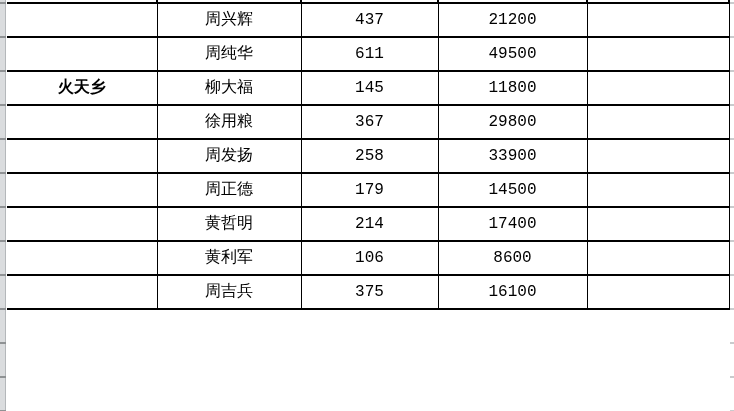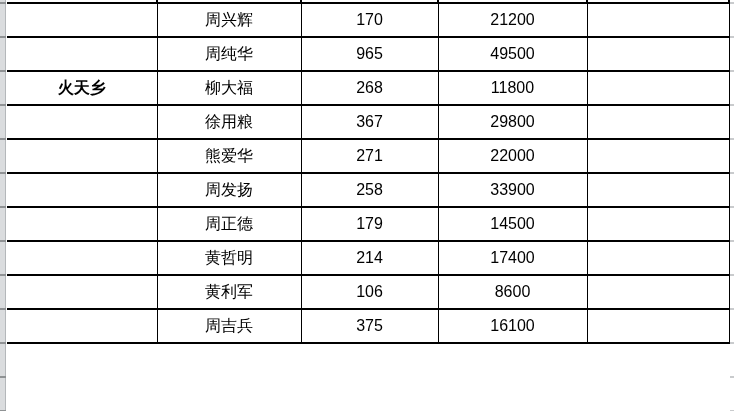--- a/index.html
+++ b/index.html
@@ -2,21 +2,21 @@
 <html><head>
 <meta charset="utf-8">
 <style>
   html, body { margin: 0; padding: 0; }
   .screen {
     position: relative;
     width: 734px;
     height: 411px;
     background: #ffffff;
     overflow: hidden;
-    font-family: Liberation Sans, sans-serif;
+    font-family: Liberation Mono, monospace;
     color: #000000;
   }
   
   .left-gutter {
     position: absolute;
     left: 0; top: 0;
     width: 5px; height: 411px;
     background: #dadcde;
     border-right: 1px solid #b4b7ba;
     z-index: 2;
@@ -98,50 +98,43 @@
       <col style="width:150px">
       <col style="width:144px">
       <col style="width:137px">
       <col style="width:149px">
       <col style="width:142px">
     </colgroup>
     <tbody>
         <tr>
           <td class="township-cell"></td>
           <td class="name-cell">周兴辉</td>
-          <td class="count-cell">170</td>
+          <td class="count-cell">437</td>
           <td class="amount-cell">21200</td>
           <td class="empty-cell"></td>
         </tr>
         <tr>
           <td class="township-cell"></td>
           <td class="name-cell">周纯华</td>
-          <td class="count-cell">965</td>
+          <td class="count-cell">611</td>
           <td class="amount-cell">49500</td>
           <td class="empty-cell"></td>
         </tr>
         <tr>
           <td class="township-cell">火天乡</td>
           <td class="name-cell">柳大福</td>
-          <td class="count-cell">268</td>
+          <td class="count-cell">145</td>
           <td class="amount-cell">11800</td>
           <td class="empty-cell"></td>
         </tr>
         <tr>
           <td class="township-cell"></td>
           <td class="name-cell">徐用粮</td>
           <td class="count-cell">367</td>
           <td class="amount-cell">29800</td>
-          <td class="empty-cell"></td>
-        </tr>
-        <tr>
-          <td class="township-cell"></td>
-          <td class="name-cell">熊爱华</td>
-          <td class="count-cell">271</td>
-          <td class="amount-cell">22000</td>
           <td class="empty-cell"></td>
         </tr>
         <tr>
           <td class="township-cell"></td>
           <td class="name-cell">周发扬</td>
           <td class="count-cell">258</td>
           <td class="amount-cell">33900</td>
           <td class="empty-cell"></td>
         </tr>
         <tr>

